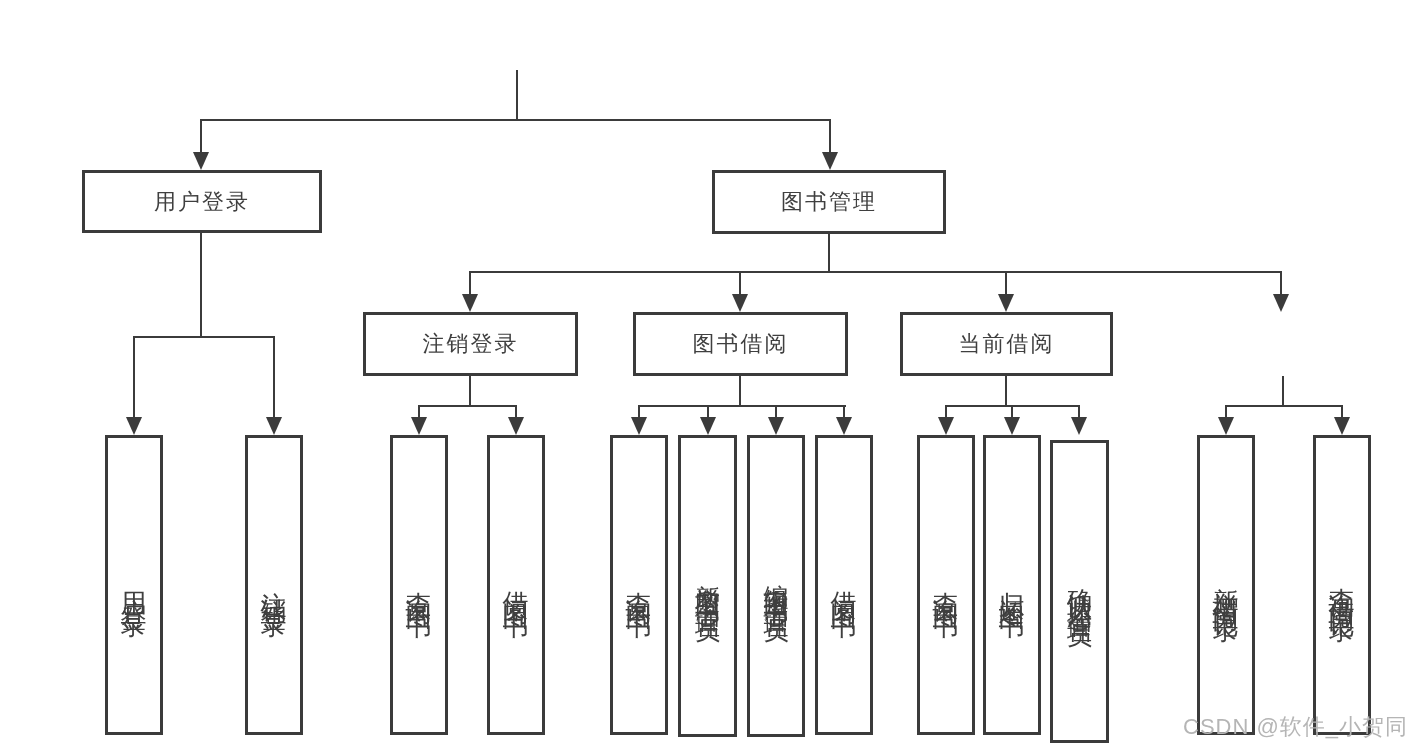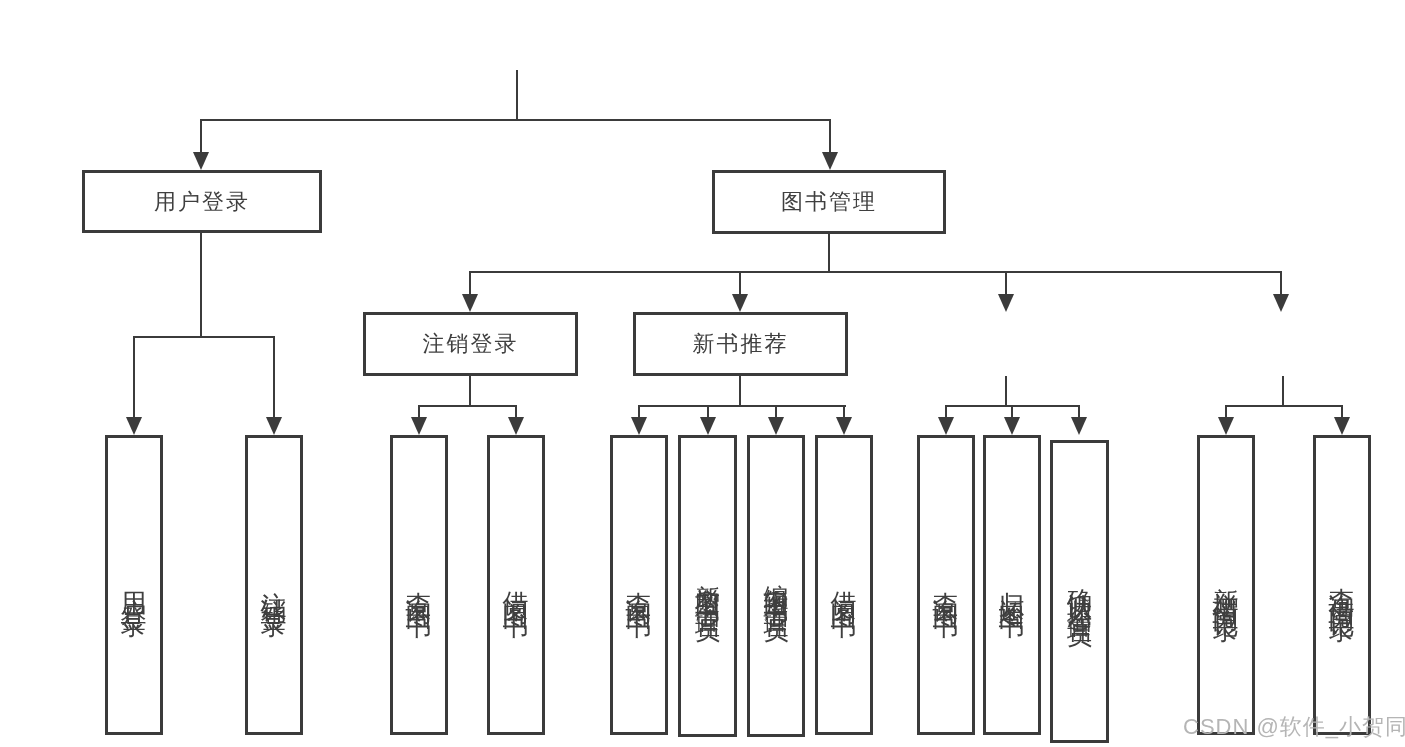--- a/index.html
+++ b/index.html
@@ -74,21 +74,24 @@
   <div class="vline" style="left:1280px; top:271px; height:25px;"></div>
   <div class="arrow" style="left:462px;  top:294px;"></div>
   <div class="arrow" style="left:732px;  top:294px;"></div>
   <div class="arrow" style="left:998px;  top:294px;"></div>
   <div class="arrow" style="left:1273px; top:294px;"></div>
 
   <div class="node" style="left:363px;  top:312px; width:215px; height:64px;">
     <span>注销登录</span>
   </div>
   <div class="node" style="left:633px;  top:312px; width:215px; height:64px;">
-    <span>新书推荐</span>
+    <span>图书借阅</span>
+  </div>
+  <div class="node" style="left:900px;  top:312px; width:213px; height:64px;">
+    <span>当前借阅</span>
   </div>
 
   <div class="vline" style="left:469px; top:376px; height:30px;"></div>
   <div class="hline" style="left:418px; top:405px; width:99px;"></div>
   <div class="vline" style="left:418px; top:405px; height:13px;"></div>
   <div class="vline" style="left:515px; top:405px; height:13px;"></div>
   <div class="arrow" style="left:411px; top:417px;"></div>
   <div class="arrow" style="left:508px; top:417px;"></div>
 
   <div class="vline" style="left:739px; top:376px; height:30px;"></div>

